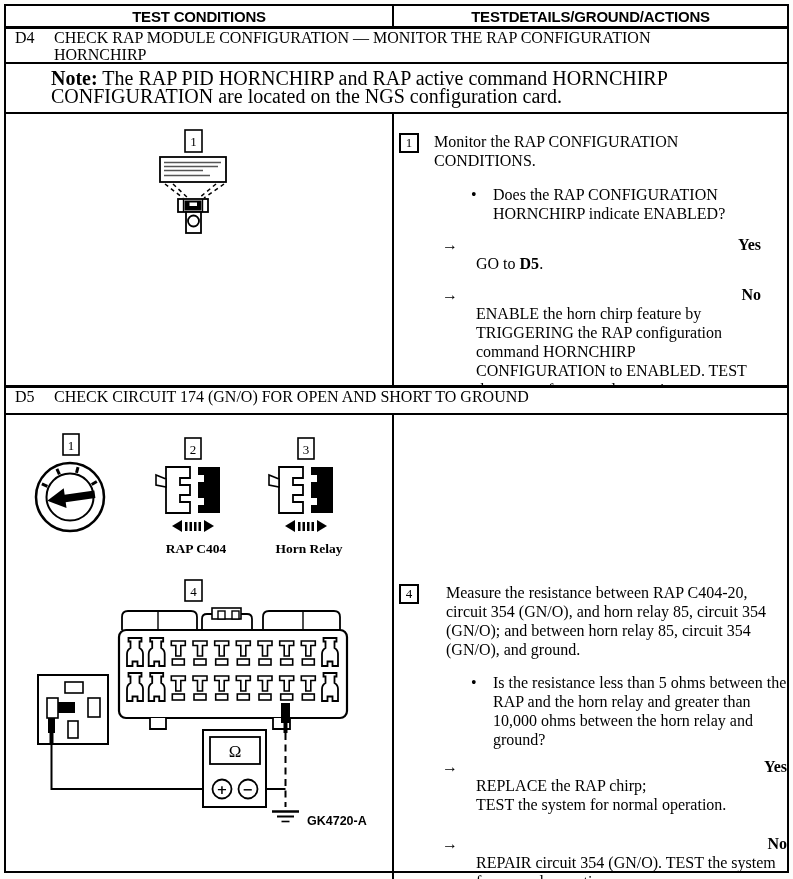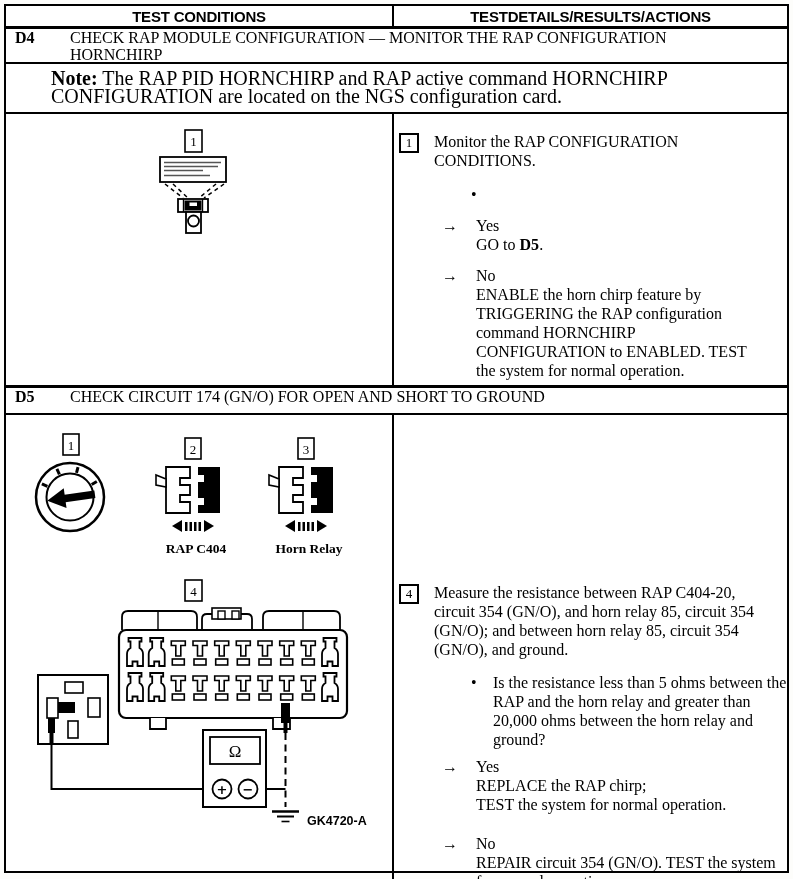--- a/index.html
+++ b/index.html
@@ -12,39 +12,39 @@
   .r-d4t  { height:35px; }
   .r-note { height:50px; }
   .r-d4c  { height:273px; }
   .r-d5t  { height:28px; border-top:1px solid #000; }
   .r-d5c  { flex:1 1 auto; border-bottom:none; }
   .cell-l { width:388px; box-sizing:border-box; border-right:2px solid #000; flex:none; overflow:hidden; }
   .cell-r { flex:1 1 auto; overflow:hidden; }
   .hcell { display:flex; align-items:center; justify-content:center;
            font-family:"Liberation Sans", sans-serif; font-weight:700; font-size:15px; letter-spacing:-0.2px; }
   .trow { padding:1px 0 0 9px; font-size:16px; line-height:16.5px; }
-  .tid { font-weight:700; width:39px; flex:none; }
-  .ttext { width:690px;margin-left:16px; }
+  .tid { font-weight:400; width:39px; flex:none; }
+  .ttext { width:690px; }
   .noterow { padding:6px 0 0 45px; font-size:20px; line-height:17.5px; display:block; }
   .notetext { width:706px; }
   .notetext b { font-weight:700; }
   .rc { padding-left:5px; font-size:16px; line-height:19px; }
   .step-row { display:flex; }
   .snum { width:20px; height:20px; box-sizing:border-box; border:2px solid #000; flex:none;
           text-align:center; font-size:13px; line-height:16px; margin-right:15px; margin-top:1px; }
   .q-row { display:flex; margin-left:72px; }
   .dot { width:10px; flex:none; margin-right:12px; }
   .res-row { display:flex; margin-left:43px; }
   .arr { width:22px; flex:none; margin-right:12px; }
-  .rlabel { font-weight:400; }
+  .rlabel { font-weight:700;text-align:right; }
   .pre { white-space:pre-line; }
   
   .d4-step { margin-top:18px; } .d4-q { margin-top:15px; } .d4-yes { margin-top:12px; } .d4-no { margin-top:12px; }
   .d5-step { margin-top:168px; } .d5-q { margin-top:14px; } .d5-yes { margin-top:8px; } .d5-no { margin-top:20px; }
-  .w280 { width:280px; } .w285 { width:285px; } .w335 { width:335px; } .w325 { width:325px; } .w315 { width:315px; }
+  .w280 { width:280px; } .w285 { width:285px; } .w335 { width:335px;margin-left:12px; } .w325 { width:325px; } .w315 { width:315px; }
   
   .co { fill:#fff; stroke:#000; stroke-width:1.6; }
   .ct { font:13px "Liberation Serif", serif; text-anchor:middle; fill:#000; }
   .lbl { font:700 13.5px "Liberation Serif", serif; text-anchor:middle; fill:#000; }
   .micro { stroke:#555; stroke-width:1.4; }
   .dash { stroke:#000; stroke-width:1.5; stroke-dasharray:4 3.5; fill:none; }
   .dashb { stroke:#000; stroke-width:2; stroke-dasharray:7 4.5; fill:none; }
   .ln14 { fill:none; stroke:#000; stroke-width:1.4; }
   .ln16 { fill:none; stroke:#000; stroke-width:1.6; }
   .ln18 { fill:none; stroke:#000; stroke-width:1.8; }
@@ -58,21 +58,21 @@
   .fig { font:700 12.5px "Liberation Sans", sans-serif; fill:#000; }
 </style>
 </head>
 <body>
 
 <div class="page">
   <div class="tbl">
 
     <div class="row r-head">
       <div class="cell-l hcell">TEST CONDITIONS</div>
-      <div class="cell-r hcell">TESTDETAILS/RESULTS/ACTIONS</div>
+      <div class="cell-r hcell">TESTDETAILS/GROUND/ACTIONS</div>
     </div>
 
     <div class="row r-d4t trow">
       <div class="tid">D4</div>
       <div class="ttext">CHECK RAP MODULE CONFIGURATION — MONITOR THE RAP CONFIGURATION HORNCHIRP</div>
     </div>
 
     <div class="row r-note noterow">
       <div class="notetext">
         <b>Note:</b>
@@ -109,20 +109,21 @@
           </g>
         </svg>
       </div>
       <div class="cell-r rc">
         <div class="step-row d4-step">
           <div class="snum">1</div>
           <div class="w280">Monitor the RAP CONFIGURATION CONDITIONS.</div>
         </div>
         <div class="q-row d4-q">
           <div class="dot">•</div>
+          <div class="w280">Does the RAP CONFIGURATION HORNCHIRP indicate ENABLED?</div>
         </div>
         <div class="res-row d4-yes">
           <div class="arr">→</div>
           <div class="w285">
             <div class="rlabel">Yes</div>
             <div><span>GO to </span><b>D5</b><span>.</span></div>
           </div>
         </div>
         <div class="res-row d4-no">
           <div class="arr">→</div>
@@ -262,21 +263,21 @@
         </svg>
       </div>
 
       <div class="cell-r rc">
         <div class="step-row d5-step">
           <div class="snum">4</div>
           <div class="w335">Measure the resistance between RAP C404-20, circuit 354 (GN/O), and horn relay 85, circuit 354 (GN/O); and between horn relay 85, circuit 354 (GN/O), and ground.</div>
         </div>
         <div class="q-row d5-q">
           <div class="dot">•</div>
-          <div class="w325">Is the resistance less than 5 ohms between the RAP and the horn relay and greater than 20,000 ohms between the horn relay and ground?</div>
+          <div class="w325">Is the resistance less than 5 ohms between the RAP and the horn relay and greater than 10,000 ohms between the horn relay and ground?</div>
         </div>
         <div class="res-row d5-yes">
           <div class="arr">→</div>
           <div class="w315">
             <div class="rlabel">Yes</div>
             <div class="pre">REPLACE the RAP chirp;
 TEST the system for normal operation.</div>
           </div>
         </div>
         <div class="res-row d5-no">

